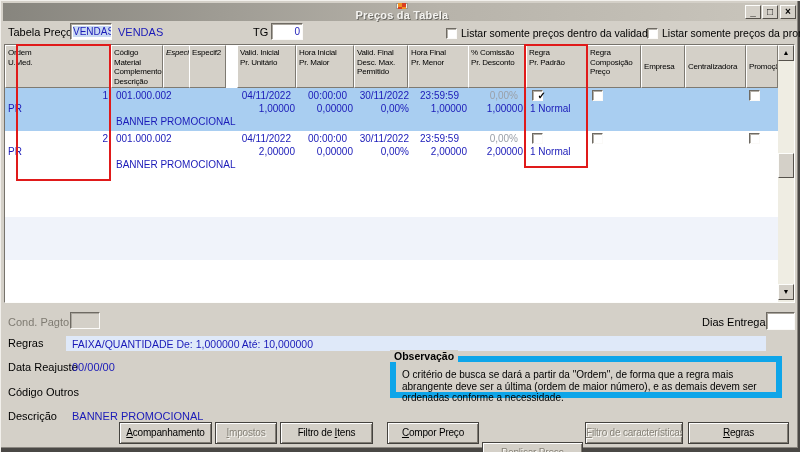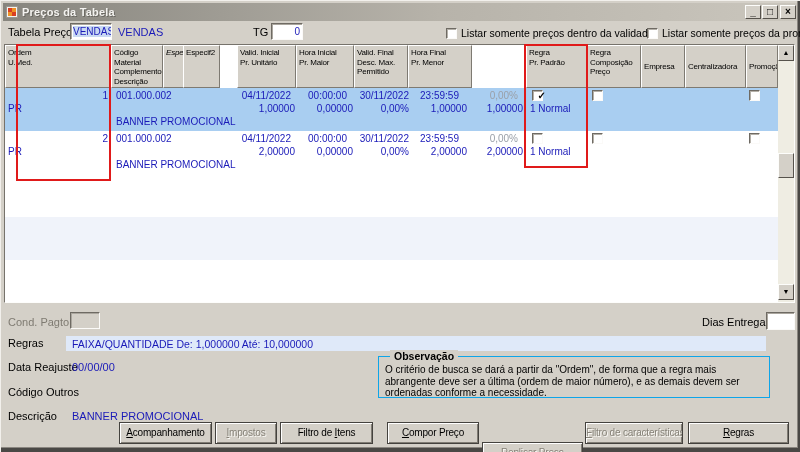--- a/index.html
+++ b/index.html
@@ -4,21 +4,21 @@
 <style>
   html,body{margin:0;padding:0;background:#fff;}
   *{box-sizing:border-box;}
   .window{
     position:relative;width:800px;height:452px;background:#d4d0c8;
     font-family:"Liberation Sans",sans-serif;color:#000;overflow:hidden;
     box-shadow:inset 1px 1px 0 #f2f0ec, inset -2px -4px 0 #4a4845, inset -3px -5px 0 #8a8680;
   }
   
   .titlebar{position:absolute;left:3px;top:3px;width:794px;height:18px;
-    background:linear-gradient(90deg,#87857e,#b7b3aa 55%,#cac6bd);display:flex;align-items:center;}
+    background:linear-gradient(90deg,#87857e,#b7b3aa 55%,#cac6bd);display:flex;align-items:center;flex-direction:column;}
   .apptitle{color:#f4f3f0;font-size:11px;font-weight:bold;margin-left:4px;letter-spacing:.2px;
     text-shadow:1px 1px 0 #6a6862;}
   .appicon{width:12px;height:12px;margin-left:3px;position:relative;background:#f4f3ef;border:1px solid #9a968e;}
   .appicon i{position:absolute;width:4px;height:4px;}
   .appicon .q1{left:1px;top:1px;background:#d93f22;}
   .appicon .q2{right:1px;top:1px;background:#ef9226;}
   .appicon .q3{left:1px;bottom:1px;background:#ef9226;}
   .appicon .q4{right:1px;bottom:1px;background:#d93f22;}
   .wbtn{position:absolute;top:2px;width:16px;height:14px;background:#d4d0c8;
     border:1px solid;border-color:#fdfdfb #56524c #56524c #fdfdfb;
@@ -45,21 +45,21 @@
   .stripe{position:absolute;left:0;width:773px;height:43px;background:#f0f3fa;}
   
   .sbar{position:absolute;left:773px;top:0;width:16px;height:257px;background:#efede3;}
   .sbtn{position:absolute;left:0;width:16px;height:16px;background:#d4d0c8;border:1px solid;
     border-color:#fdfdfb #56524c #56524c #fdfdfb;font-size:7px;line-height:13px;text-align:center;color:#000;}
   .sthumb{position:absolute;left:0;width:16px;height:25px;background:#d4d0c8;border:1px solid;
     border-color:#fdfdfb #56524c #56524c #fdfdfb;}
   
   .redbox{position:absolute;border:2px solid #e01a1a;pointer-events:none;}
   
-  .gbox{position:absolute;border:1px solid #0ea5e9;}
+  .gbox{position:absolute;border:6px solid #0ea5e9;margin-left:12px;}
   .gtitle{position:absolute;background:#d4d0c8;font-size:10.5px;font-weight:bold;padding:0 4px;white-space:nowrap;}
   .gtext{position:absolute;font-size:10px;line-height:11.5px;color:#000;}
   
   .btn{position:absolute;top:422px;height:22px;background:#d4d0c8;border:1px solid #44423e;
     box-shadow:inset 1px 1px 0 #ffffff, inset -1px -1px 0 #807c74;
     font-size:10px;letter-spacing:-.2px;text-align:center;line-height:20px;white-space:nowrap;overflow:hidden;cursor:default;}
   .btn .key{text-decoration:underline;}
   .btn.disabled{color:#868278;text-shadow:1px 1px 0 #fbfaf6;}
   .band{position:absolute;background:#dfe9f9;}
   .seltext{background:#c9d9f2;}
@@ -97,30 +97,32 @@
   <span class="lbl" style="left:662px;top:27px;font-size:10.5px;">Listar somente preços da promoção</span>
 
   <div class="grid">
 
     <div class="hcell" style="left:0;width:106px;">Ordem
 U.Med.</div>
     <div class="hcell" style="left:106px;width:52px;">Código Material
 Complemento
 Descrição</div>
     <div class="hcell" style="left:158px;width:37px;font-style:italic;">Especif1</div>
-    <div class="hcell" style="left:178px;width:37px;">Especif2</div>
+    <div class="hcell" style="left:184px;width:37px;">Especif2</div>
     <div class="hcell" style="left:232px;width:59px;">Valid. Inicial
 Pr. Unitário</div>
     <div class="hcell" style="left:349px;width:54px;">Valid. Final
 Desc. Max.
 Permitido</div>
     <div class="hcell" style="left:291px;width:58px;">Hora Inicial
 Pr. Maior</div>
     <div class="hcell" style="left:403px;width:64px;">Hora Final
 Pr. Menor</div>
+    <div class="hcell" style="left:463px;width:58px;">% Comissão
+Pr. Desconto</div>
     <div class="hcell" style="left:521px;width:61px;">Regra
 Pr. Padrão</div>
     <div class="hcell" style="left:582px;width:54px;">Regra
 Composição
 Preço</div>
     <div class="hcell vc" style="left:636px;width:44px;">Empresa</div>
     <div class="hcell vc" style="left:680px;width:61px;">Centralizadora</div>
     <div class="hcell vc" style="left:741px;width:32px;">Promoção</div>
 
     <div class="grow navy" style="top:43px;background:#a9cef1;">

